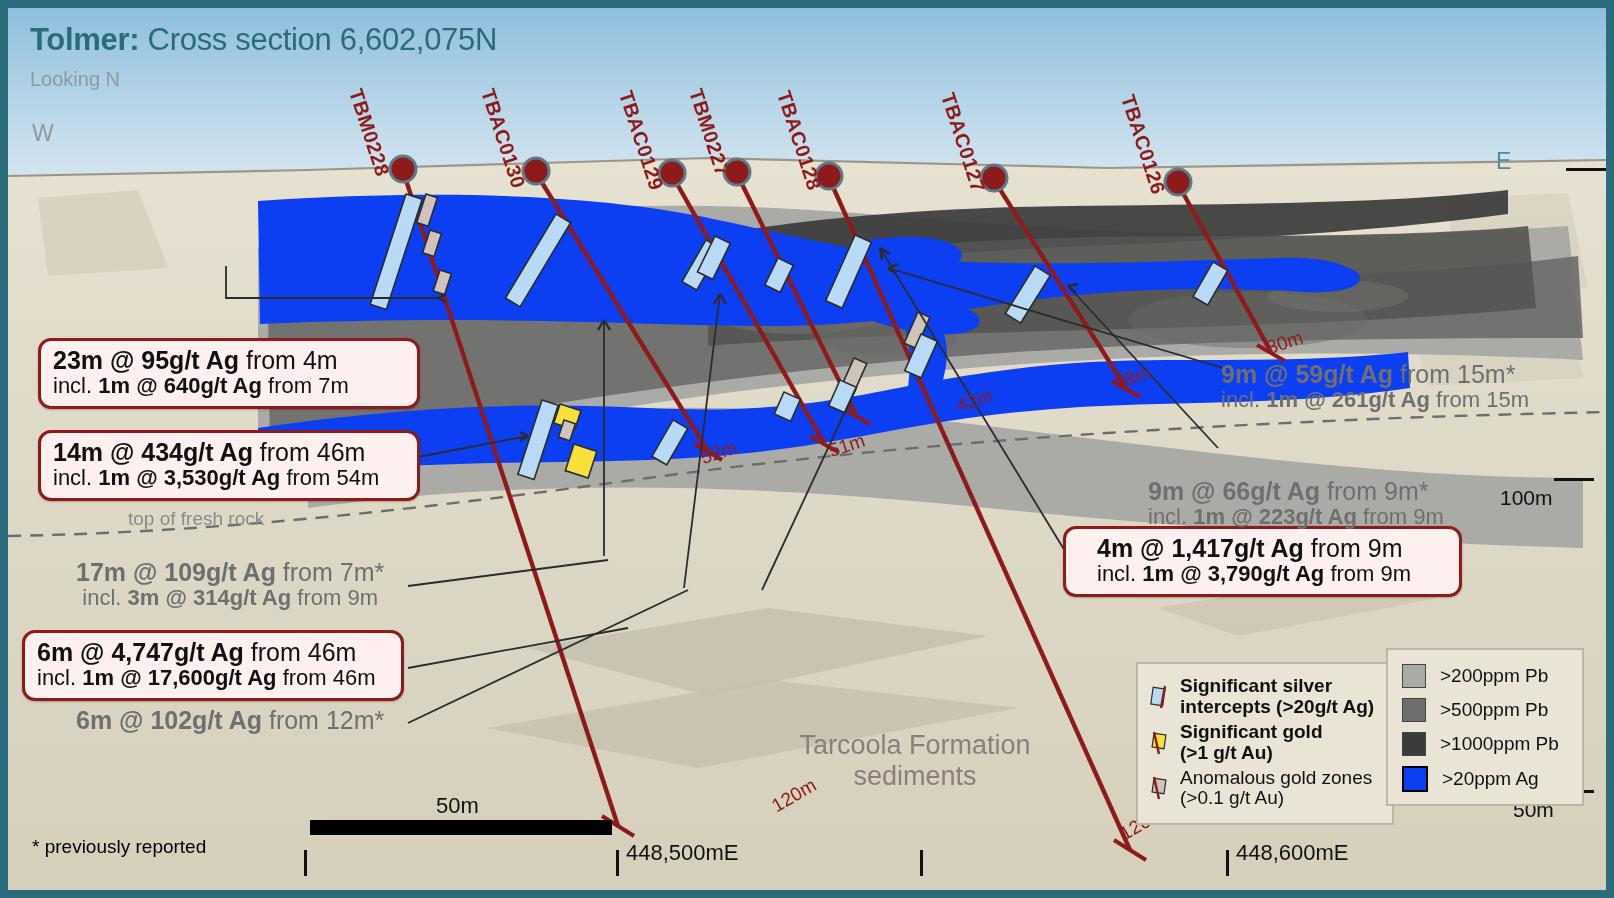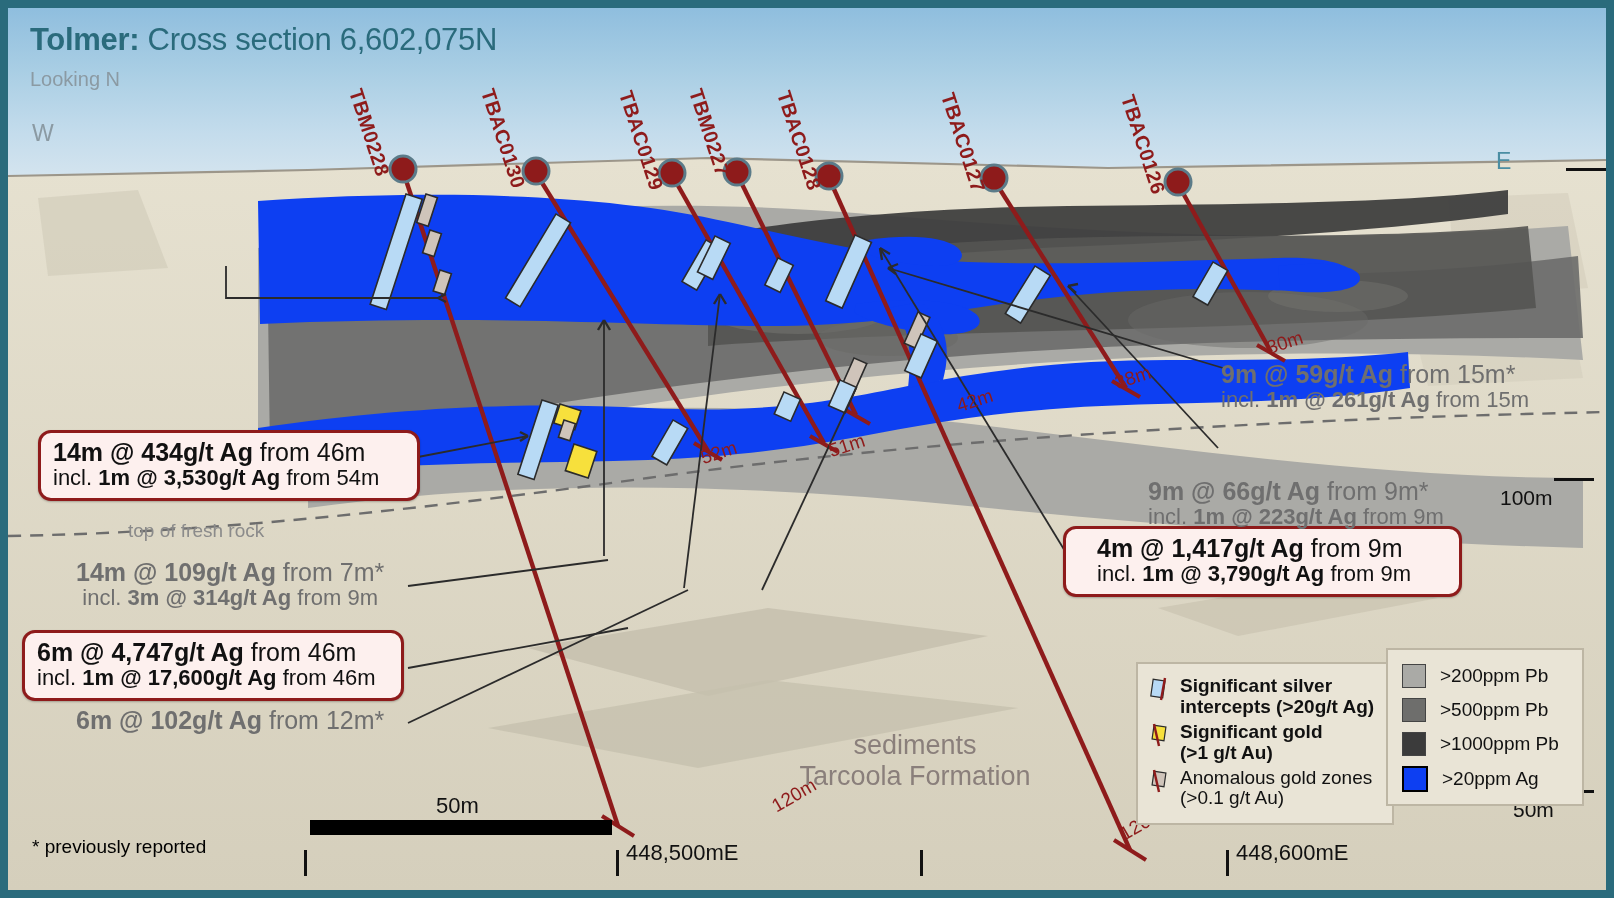--- a/index.html
+++ b/index.html
@@ -59,21 +59,21 @@
   .eastlab{position:absolute;font-size:22px;color:#111;text-align:center;}
   .etick{position:absolute;width:3px;height:26px;background:#111;}
 
   
   .holelab{position:absolute;font-size:20px;font-weight:bold;color:#8e1b1b;
            transform-origin:left bottom;white-space:nowrap;letter-spacing:.4px;}
   .depthlab{position:absolute;font-size:19px;color:#8e1b1b;transform-origin:left top;white-space:nowrap;}
 
   
   .legbox{position:absolute;background:#e9e4d6;border:2px solid #bdb6a4;}
-  .legrow{display:flex;align-items:flex-start;margin-bottom:4px;}
+  .legrow{display:flex;align-items:center;margin-bottom:4px;}
   .legtxt{font-size:19px;color:#111;line-height:1.1;}
   .legtxt.b{font-weight:bold;}
   .legsw{width:22px;height:22px;margin-right:14px;border:1px solid #444;flex:0 0 auto;}
   .legsw.ag{border:2px solid #000;}
   .legicon{width:22px;height:26px;margin-right:8px;flex:0 0 auto;position:relative;}
 </style>
 </head>
 <body>
 
 <div id="root">
@@ -276,59 +276,63 @@
   <div class="holelab" style="left:1108px;top:68px;transform:rotate(72deg);">TBAC0126</div>
 
   <div class="depthlab" style="left:690px;top:440px;transform:rotate(-18deg);">52m</div>
   <div class="depthlab" style="left:818px;top:433px;transform:rotate(-18deg);">51m</div>
   <div class="depthlab" style="left:946px;top:388px;transform:rotate(-18deg);">42m</div>
   <div class="depthlab" style="left:1104px;top:365px;transform:rotate(-18deg);">38m</div>
   <div class="depthlab" style="left:1256px;top:330px;transform:rotate(-18deg);">30m</div>
   <div class="depthlab" style="left:760px;top:790px;transform:rotate(-30deg);">120m</div>
   <div class="depthlab" style="left:1108px;top:818px;transform:rotate(-30deg);">126m</div>
 
+  <div class="callout" style="left:30px;top:330px;width:352px;">
+    <div class="co1"><b>23m @ 95g/t Ag</b><span class="lt"> from 4m</span></div>
+    <div class="co2"><span class="lt">incl. </span><b>1m @ 640g/t Ag</b><span class="lt"> from 7m</span></div>
+  </div>
 
   <div class="callout" style="left:30px;top:422px;width:352px;">
     <div class="co1"><b>14m @ 434g/t Ag</b><span class="lt"> from 46m</span></div>
     <div class="co2"><span class="lt">incl. </span><b>1m @ 3,530g/t Ag</b><span class="lt"> from 54m</span></div>
   </div>
 
   <div class="callout" style="left:14px;top:622px;width:352px;">
     <div class="co1"><b>6m @ 4,747g/t Ag</b><span class="lt"> from 46m</span></div>
     <div class="co2"><span class="lt">incl. </span><b>1m @ 17,600g/t Ag</b><span class="lt"> from 46m</span></div>
   </div>
 
   <div class="callout" style="left:1055px;top:518px;width:350px;padding-left:31px;">
     <div class="co1"><b>4m @ 1,417g/t Ag</b><span class="lt"> from 9m</span></div>
     <div class="co2"><span class="lt">incl. </span><b>1m @ 3,790g/t Ag</b><span class="lt"> from 9m</span></div>
   </div>
 
   <div class="plainann" style="left:68px;top:550px;">
-    <div class="pl1"><b>14m @ 109g/t Ag</b><span> from 7m*</span></div>
+    <div class="pl1"><b>17m @ 109g/t Ag</b><span> from 7m*</span></div>
     <div class="pl2" style="text-align:center;"><span>incl. </span><b>3m @ 314g/t Ag</b><span> from 9m</span></div>
   </div>
 
   <div class="plainann" style="left:68px;top:698px;">
     <div class="pl1"><b>6m @ 102g/t Ag</b><span> from 12m*</span></div>
   </div>
 
   <div class="plainann" style="left:1213px;top:352px;">
     <div class="pl1"><b>9m @ 59g/t Ag</b><span> from 15m*</span></div>
     <div class="pl2" style="text-align:center;"><span>incl. </span><b>1m @ 261g/t Ag</b><span> from 15m</span></div>
   </div>
 
   <div class="plainann" style="left:1140px;top:437px;margin-top:32px;">
     <div class="pl1"><b>9m @ 66g/t Ag</b><span> from 9m*</span></div>
     <div class="pl2" style="text-align:center;"><span>incl. </span><b>1m @ 223g/t Ag</b><span> from 9m</span></div>
   </div>
 
-  <div class="freshrock" style="left:120px;top:500px;margin-top:12px;">top of fresh rock</div>
+  <div class="freshrock" style="left:120px;top:500px;">top of fresh rock</div>
   <div class="tarcoola" style="left:782px;top:722px;width:250px;">
+    <div>Tarcoola Formation</div>
     <div>sediments</div>
-    <div>Tarcoola Formation</div>
   </div>
   <div class="prevrep" style="left:24px;top:828px;">* previously reported</div>
 
   <div class="scalelab" style="left:428px;top:785px;">50m</div>
   <div class="scalebar" style="left:302px;top:812px;width:302px;"></div>
 
   <div class="etick" style="left:296px;top:842px;"></div>
   <div class="etick" style="left:608px;top:842px;"></div>
   <div class="eastlab" style="left:618px;top:832px;">448,500mE</div>
   <div class="etick" style="left:912px;top:842px;"></div>

